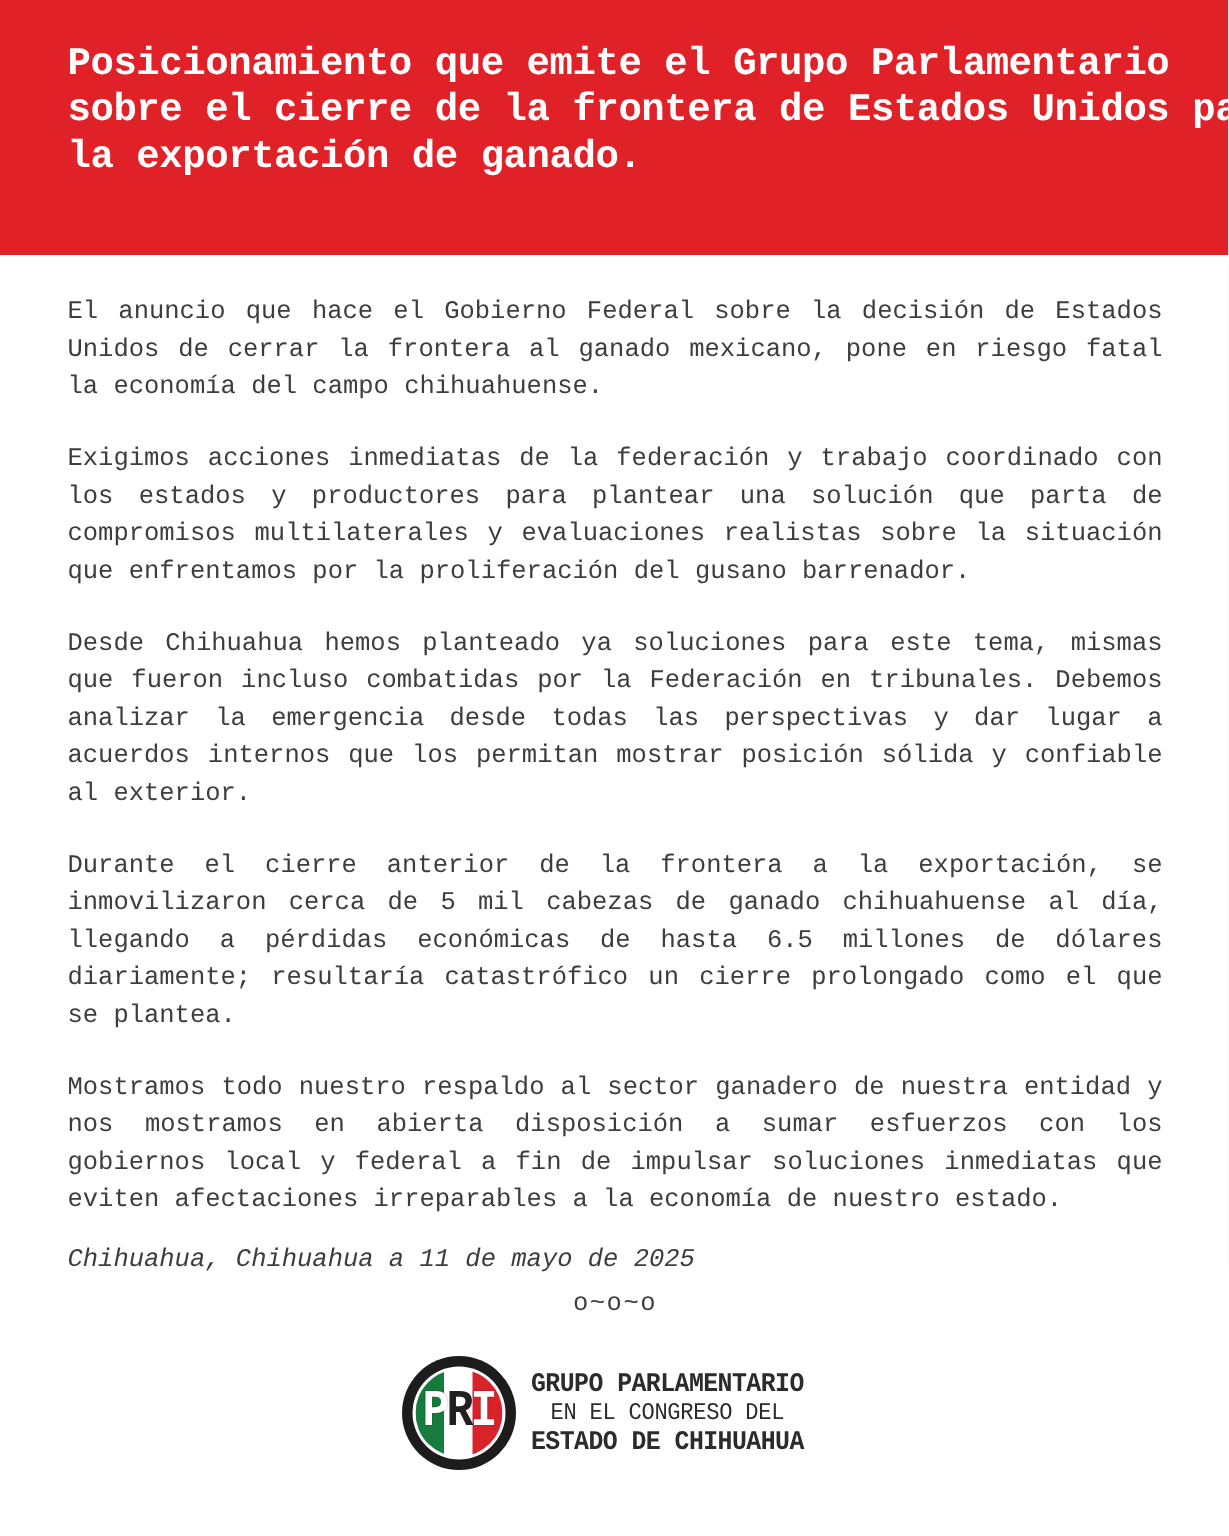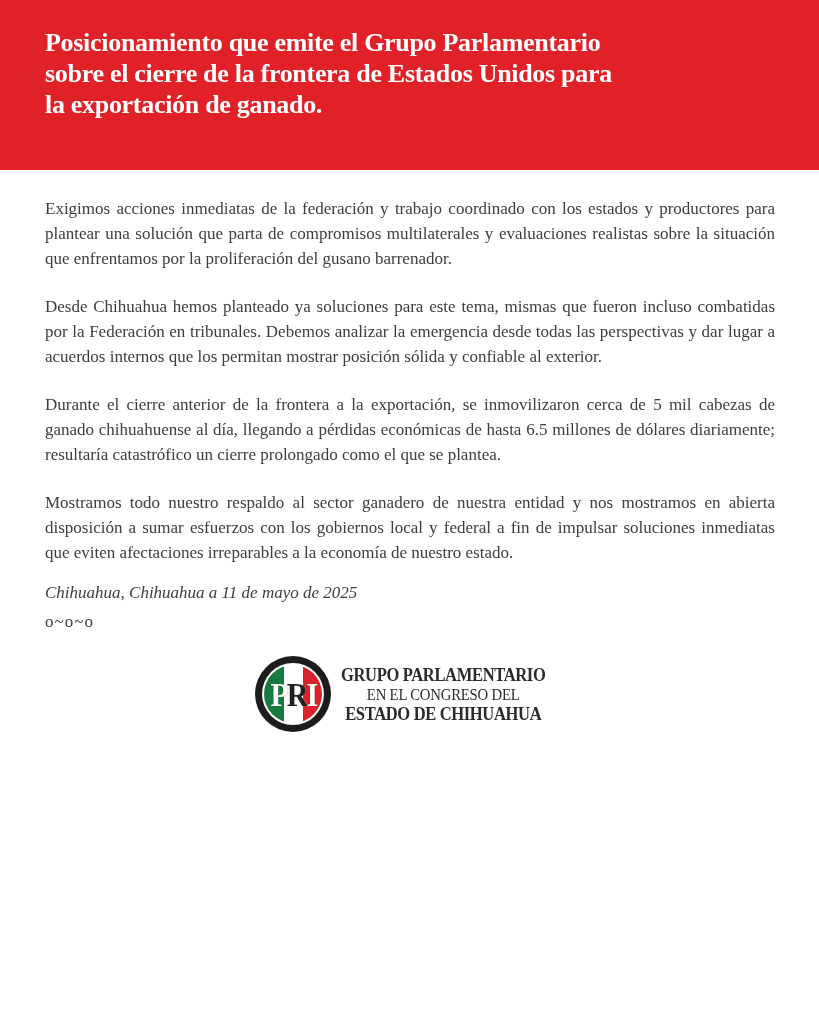--- a/index.html
+++ b/index.html
@@ -12,21 +12,21 @@
     --logo-letter-dark:#231f20;
     --footer-text:#2b2b2b;
     --page-bg:#ffffff;
   }
   *{margin:0;padding:0;box-sizing:border-box;}
   html,body{background:#f4f4f4;}
   .page{
     width:819px;height:1024px;
     margin:0 auto;
     background:var(--page-bg);
-    font-family:Liberation Serif, serif;
+    font-family:Liberation Mono, monospace;
     overflow:hidden;
     position:relative;
   }
   
   .banner{
     background:var(--banner-red);
     width:819px;
     height:170px;
     padding:27px 36px 0 45px;
   }
@@ -55,20 +55,21 @@
     line-height:25px;
     font-style:italic;
     text-align:left;
     margin-top:15px;
   }
   .separator{
     font-size:17px;
     line-height:25px;
     margin-top:4px;
     letter-spacing:1px;
+    text-align:center;
   }
   
   .footer{
     margin-top:22px;
     display:flex;
     align-items:center;
     justify-content:center;
     gap:10px;
   }
   .logo-circle{
@@ -133,20 +134,21 @@
 
 <div class="page">
 
   <header class="banner">
     <div class="banner-line">Posicionamiento que emite el Grupo Parlamentario</div>
     <div class="banner-line">sobre el cierre de la frontera de Estados Unidos para</div>
     <div class="banner-line">la exportación de ganado.</div>
   </header>
 
   <main class="doc-body">
+    <p class="para">El anuncio que hace el Gobierno Federal sobre la decisión de Estados Unidos de cerrar la frontera al ganado mexicano, pone en riesgo fatal la economía del campo chihuahuense.</p>
     <p class="para">Exigimos acciones inmediatas de la federación y trabajo coordinado con los estados y productores para plantear una solución que parta de compromisos multilaterales y evaluaciones realistas sobre la situación que enfrentamos por la proliferación del gusano barrenador.</p>
     <p class="para">Desde Chihuahua hemos planteado ya soluciones para este tema, mismas que fueron incluso combatidas por la Federación en tribunales. Debemos analizar la emergencia desde todas las perspectivas y dar lugar a acuerdos internos que los permitan mostrar posición sólida y confiable al exterior.</p>
     <p class="para">Durante el cierre anterior de la frontera a la exportación, se inmovilizaron cerca de 5 mil cabezas de ganado chihuahuense al día, llegando a pérdidas económicas de hasta 6.5 millones de dólares diariamente; resultaría catastrófico un cierre prolongado como el que se plantea.</p>
     <p class="para">Mostramos todo nuestro respaldo al sector ganadero de nuestra entidad y nos mostramos en abierta disposición a sumar esfuerzos con los gobiernos local y federal a fin de impulsar soluciones inmediatas que eviten afectaciones irreparables a la economía de nuestro estado.</p>
 
     <div class="dateline">Chihuahua, Chihuahua a 11 de mayo de 2025</div>
     <div class="separator">o~o~o</div>
   </main>
 
   <footer class="footer">

